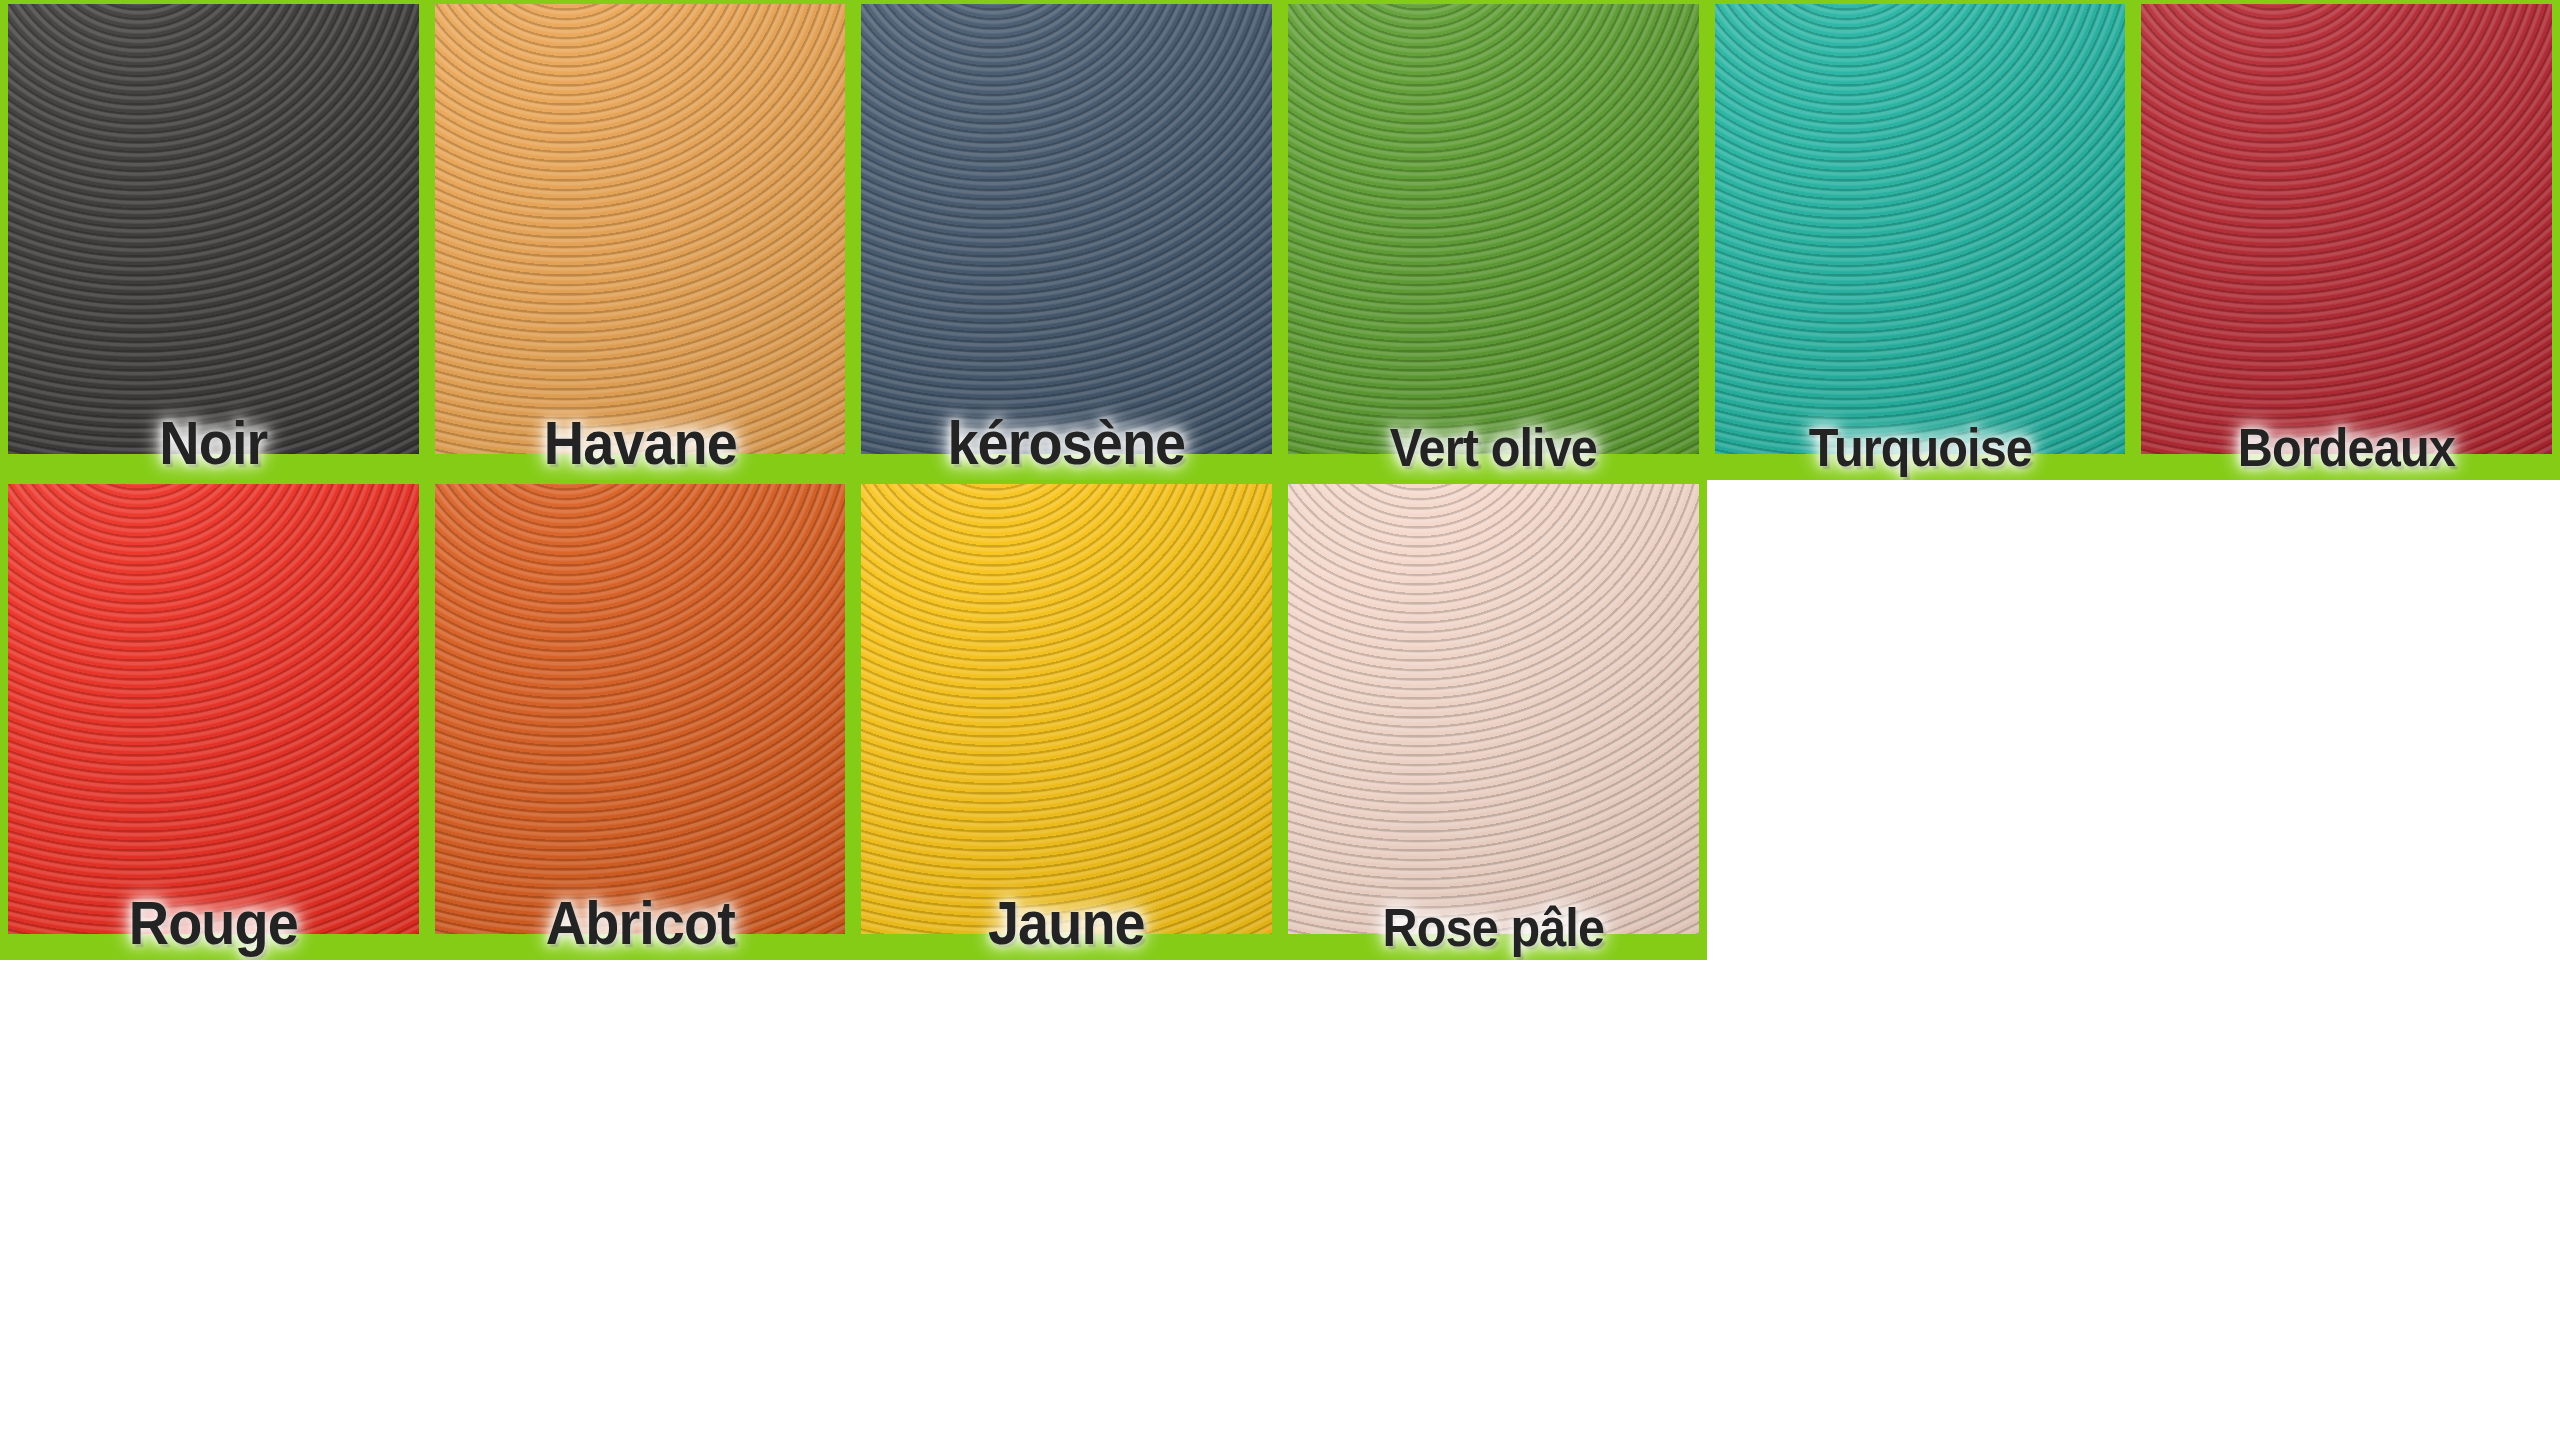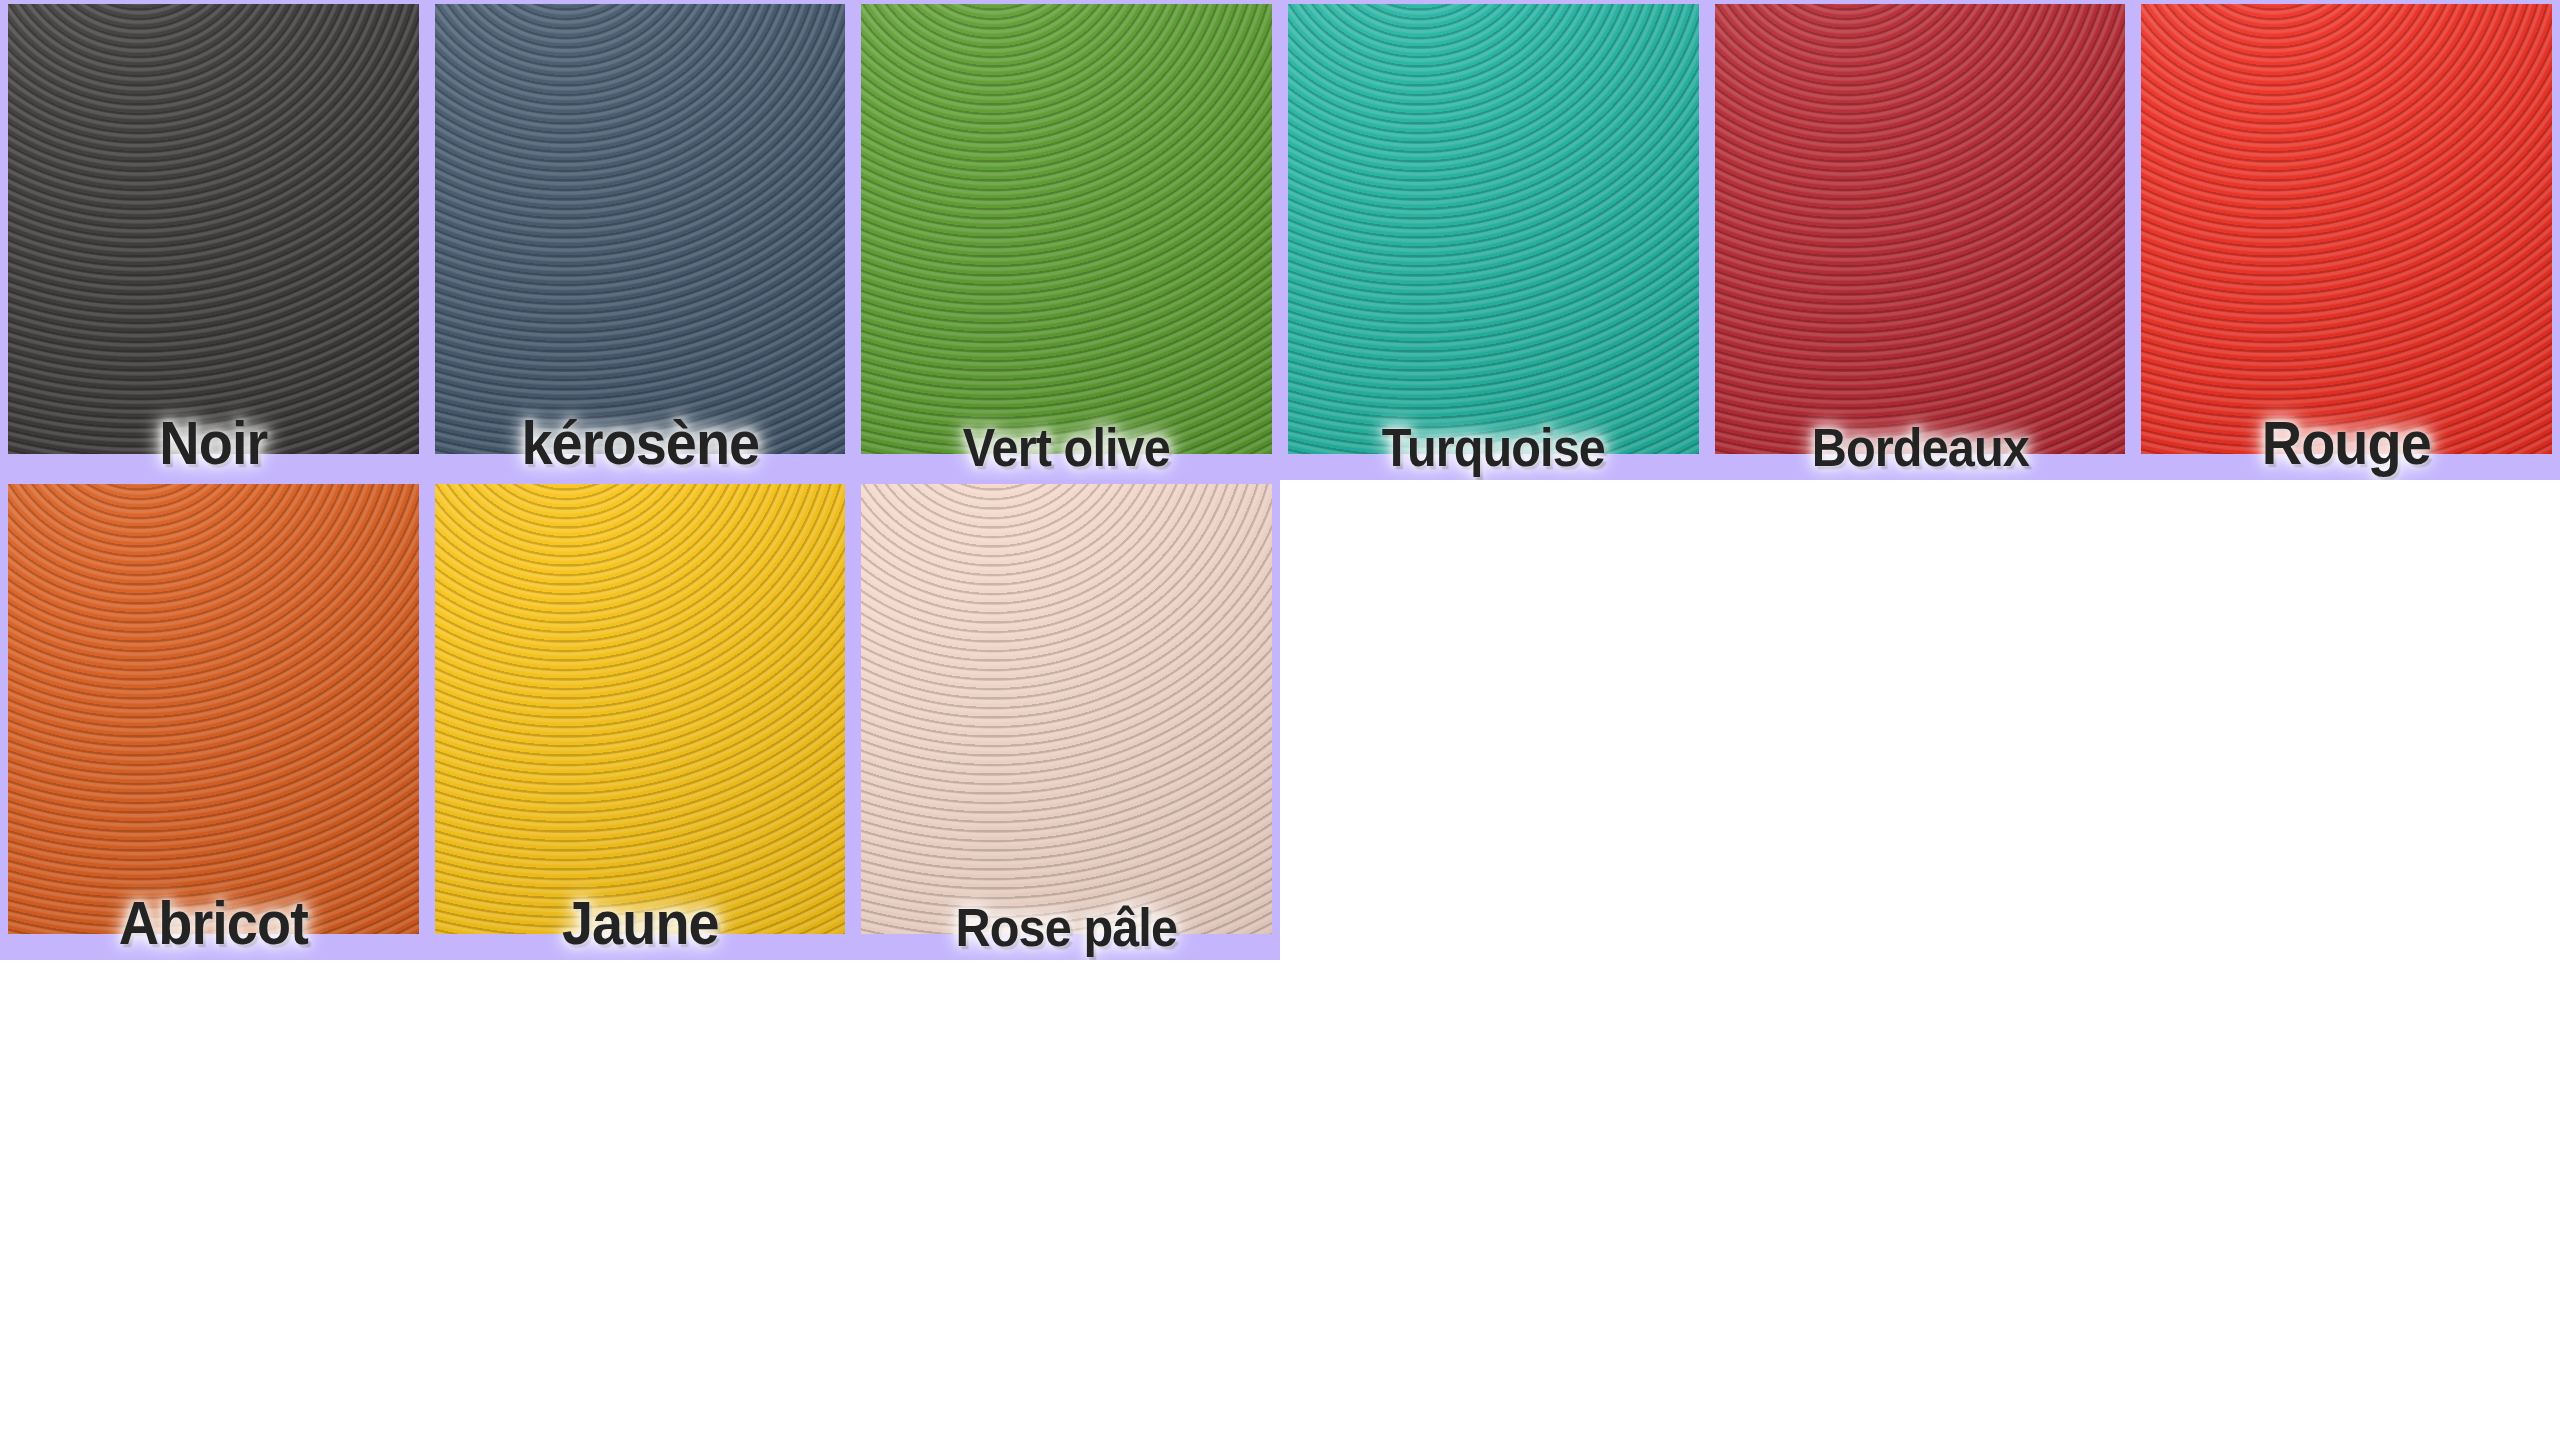--- a/index.html
+++ b/index.html
@@ -18,21 +18,21 @@
     display: grid;
     grid-template-columns: repeat(6, 1fr);
     grid-template-rows: repeat(3, 1fr);
     background: #ffffff;
     gap: 0;
   }
 
   .swatch-cell {
     position: relative;
     overflow: hidden;
-    background: #c4b5fd;
+    background: #84cc16;
     box-sizing: border-box;
     padding: 8px;
   }
 
   
   .photo {
     position: absolute;
     left: 8px;
     right: 8px;
     top: 4px;
@@ -146,20 +146,26 @@
 
 <div id="swatch-grid">
     <div class="swatch-cell">
       <div class="photo">
         <div class="coil" style="--c: #383735;"></div>
       </div>
       <div class="label">Noir</div>
     </div>
     <div class="swatch-cell">
       <div class="photo">
+        <div class="coil" style="--c: #e9a351;"></div>
+      </div>
+      <div class="label">Havane</div>
+    </div>
+    <div class="swatch-cell">
+      <div class="photo">
         <div class="coil" style="--c: #41556a;"></div>
       </div>
       <div class="label">kérosène</div>
     </div>
     <div class="swatch-cell">
       <div class="photo">
         <div class="coil" style="--c: #5a9b2e;"></div>
       </div>
       <div class="label sm">Vert olive</div>
     </div>

